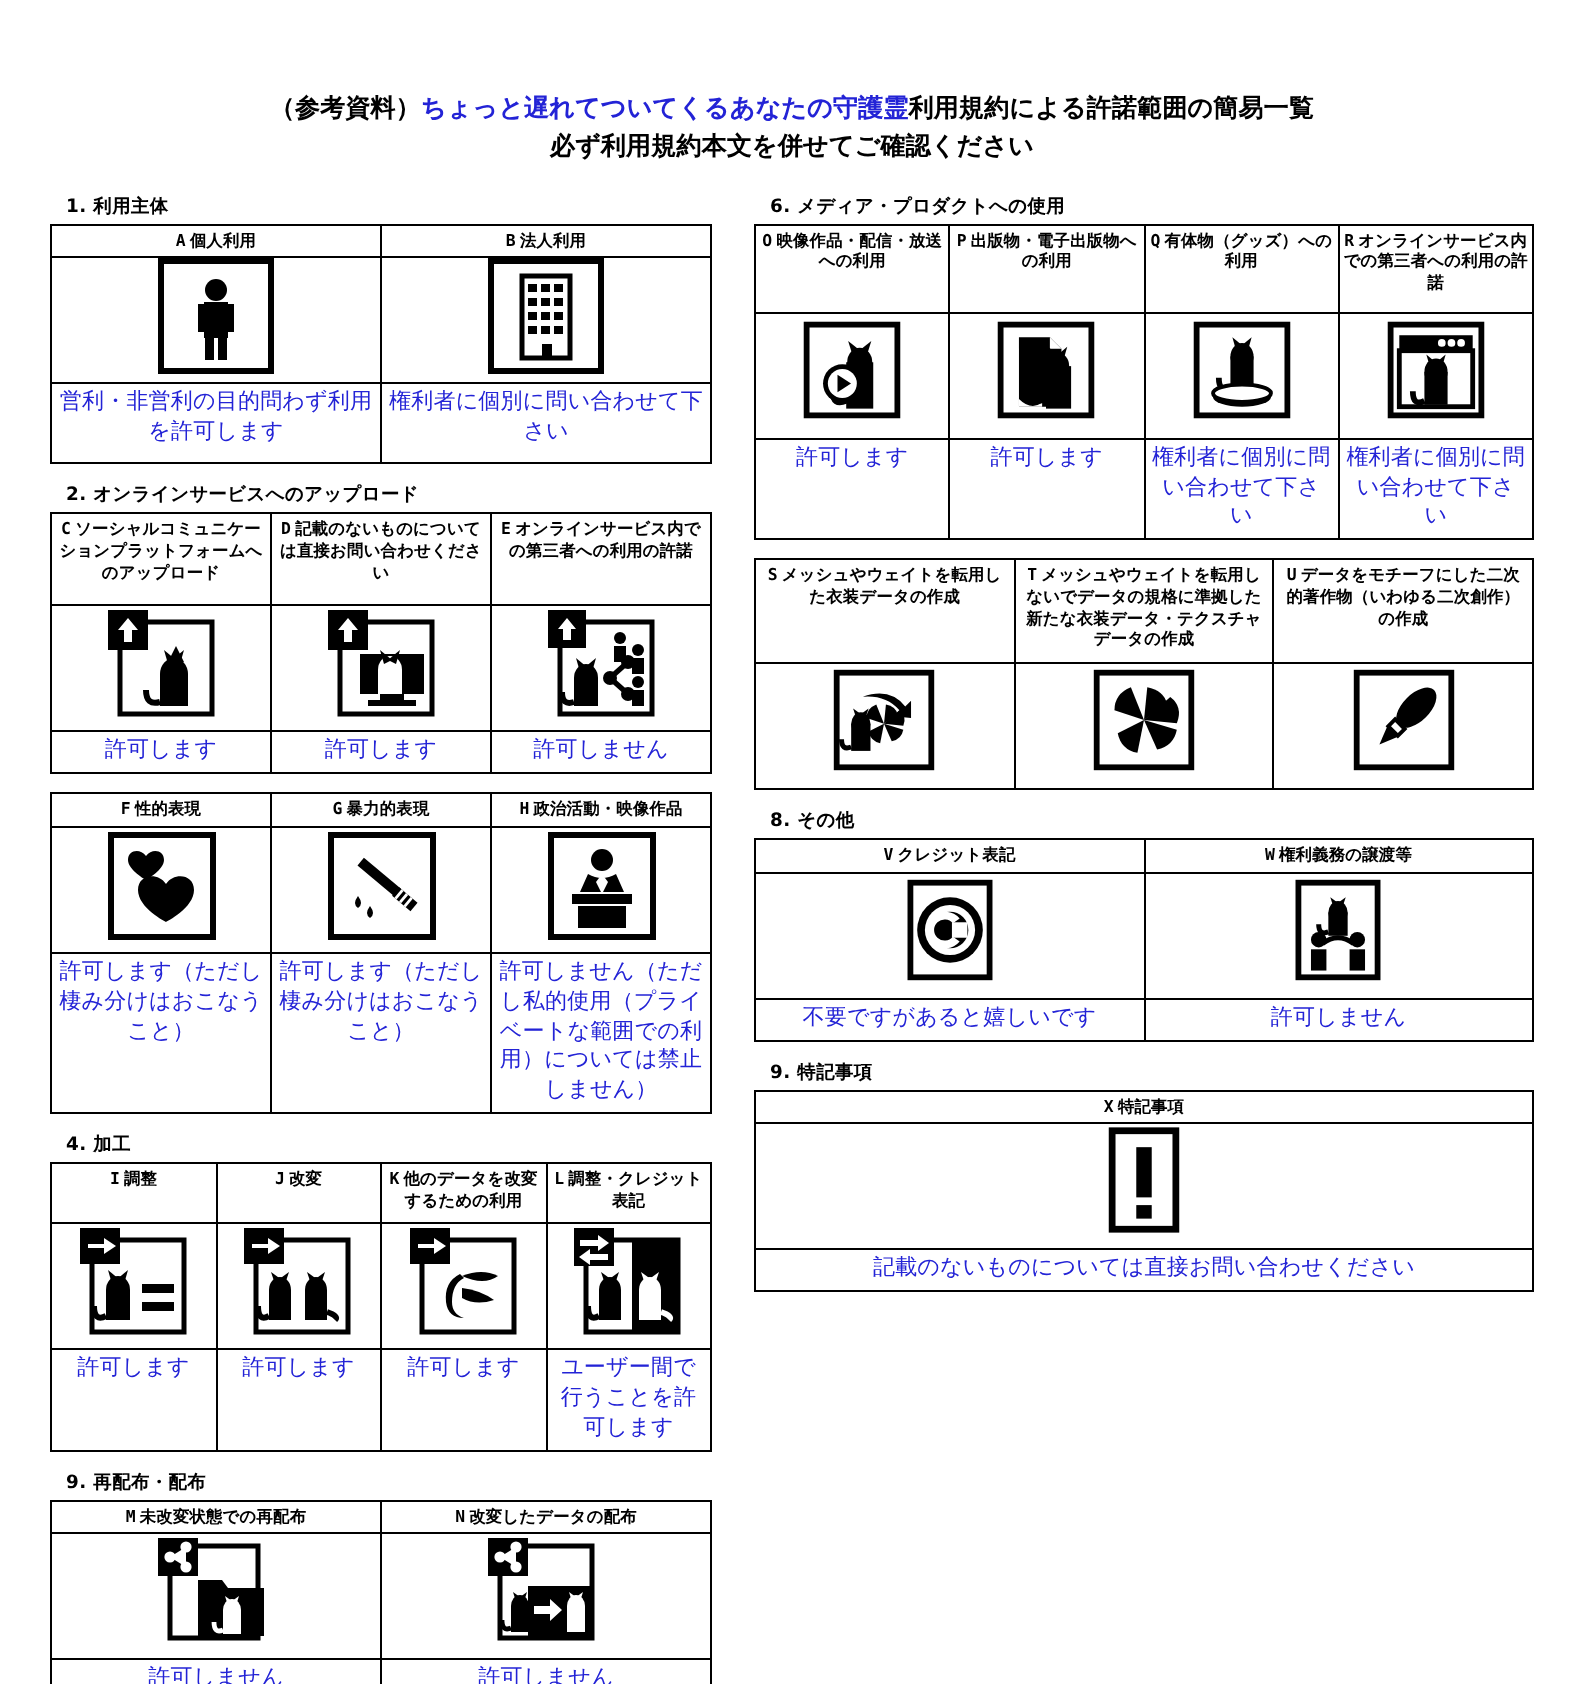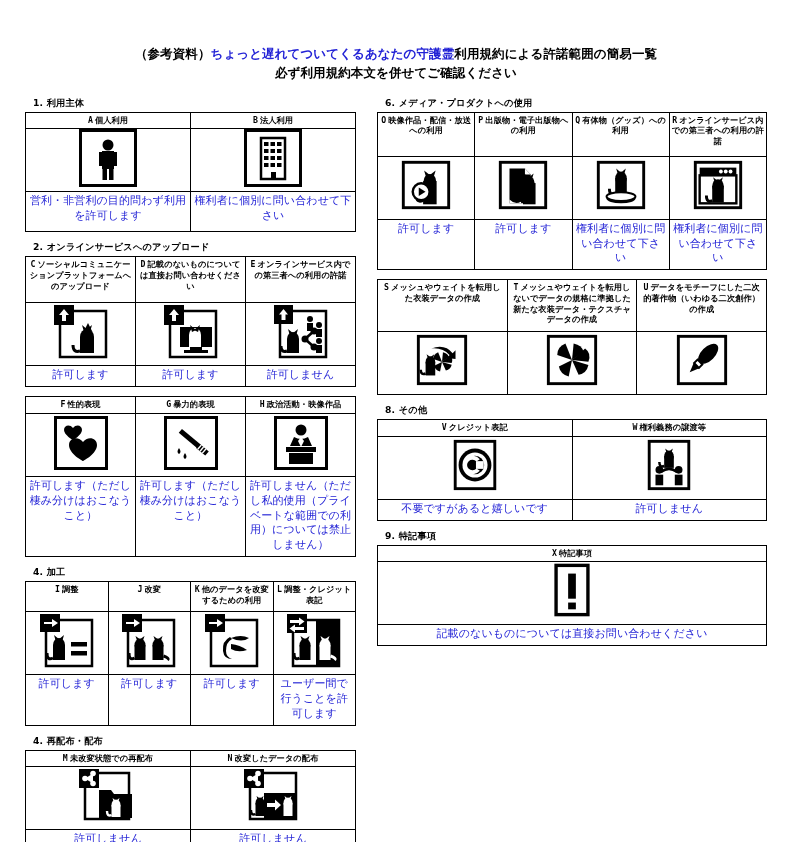--- a/index.html
+++ b/index.html
@@ -439,21 +439,21 @@
                 </td>
             <td class="note-cell">
                   <div class="note">ユーザー間で行うことを許可します</div>
                 </td>
           </tr>
         </tbody>
           </table>
       </div>
 
       <div class="section">
-        <div class="section-heading">4. 再配布・配布</div>
+        <div class="section-heading">9. 再配布・配布</div>
         <table class="grid">
           <tbody>
               <tr class="r-hdr-1">
             <td style="width:50%">
                   <div class="hdr"><span class="letter">M</span><span>未改変状態での再配布</span></div>
                 </td>
             <td style="width:50%">
                   <div class="hdr"><span class="letter">N</span><span>改変したデータの配布</span></div>
                 </td>
           </tr>

